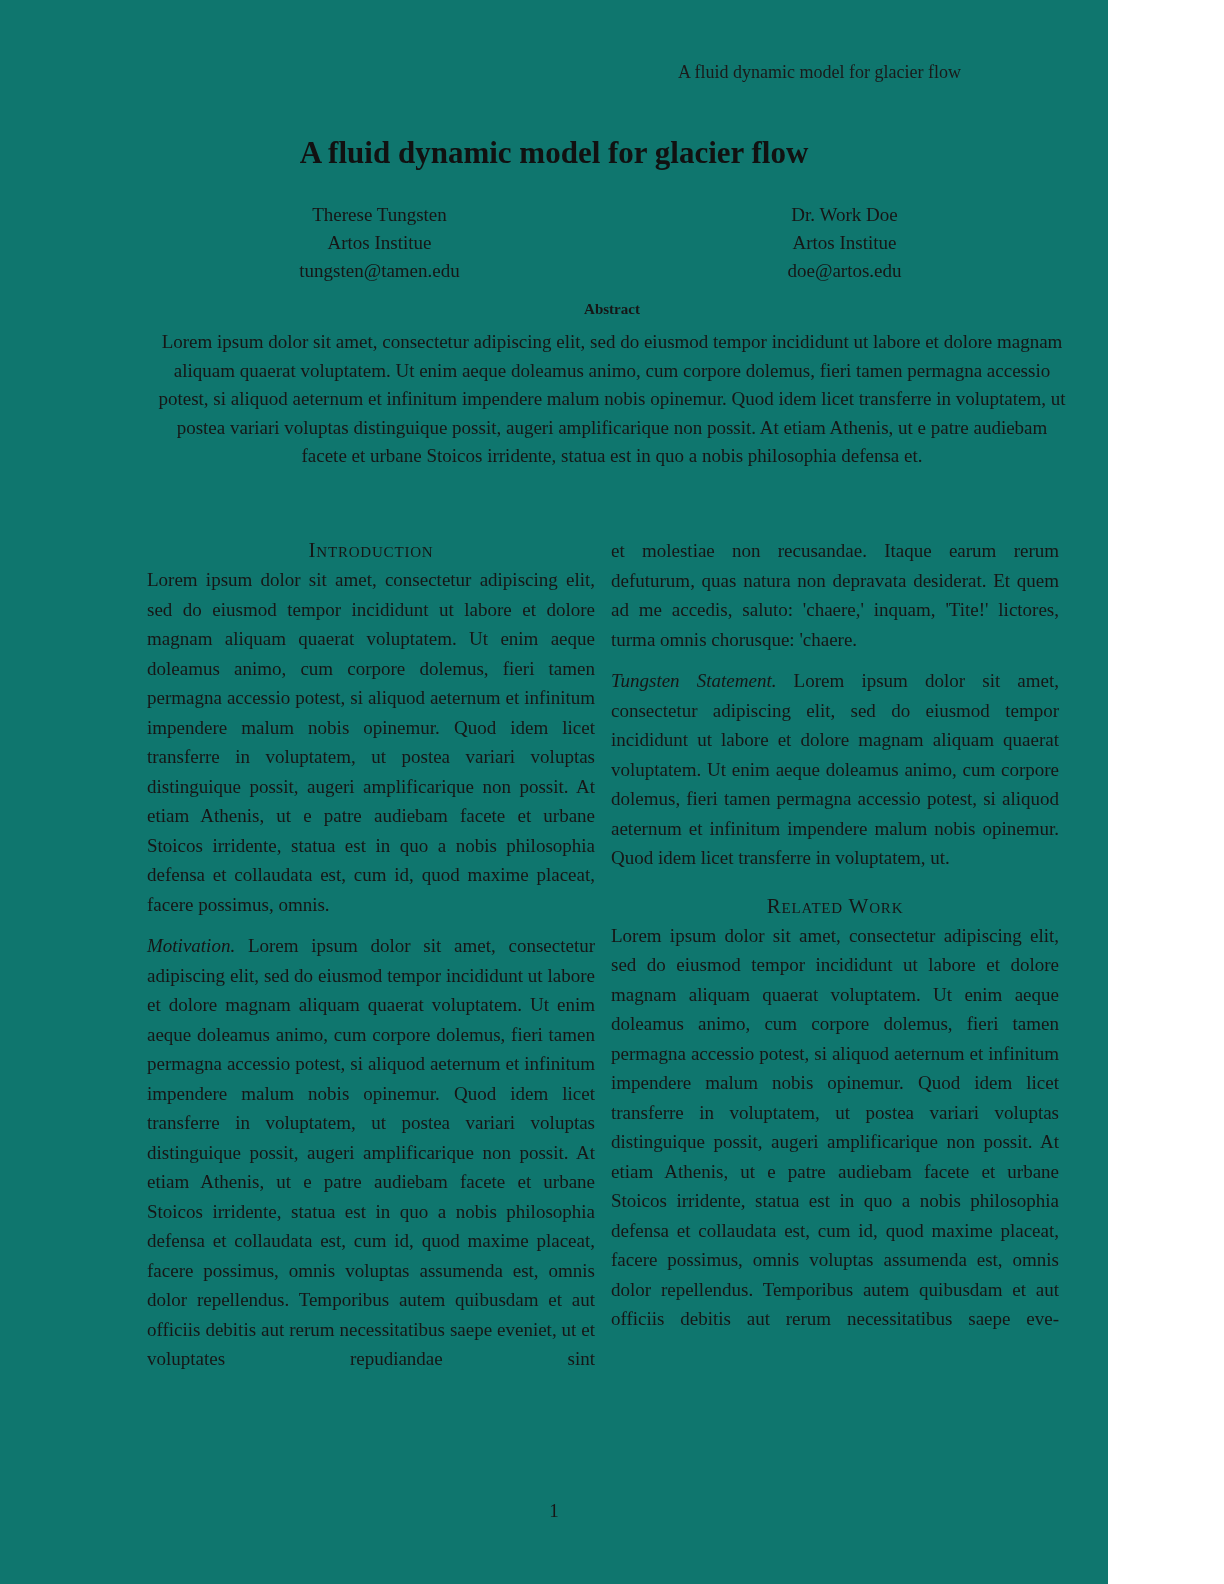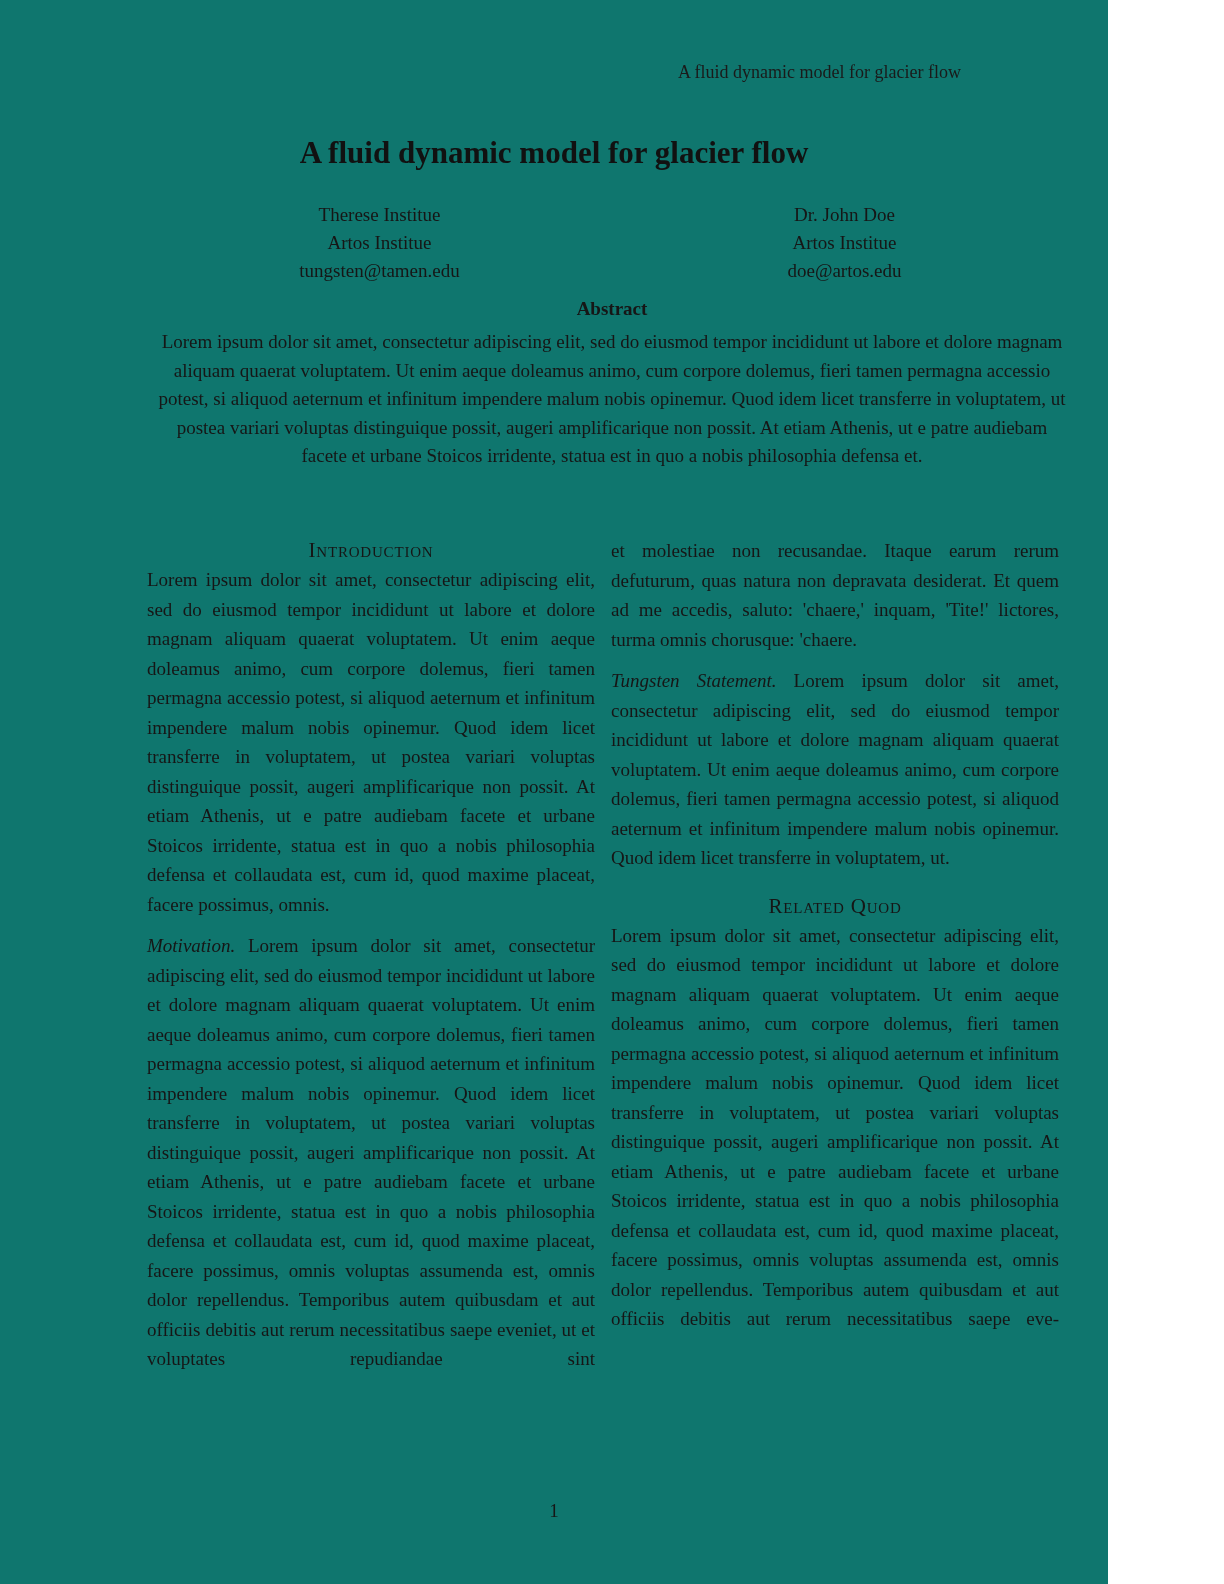--- a/index.html
+++ b/index.html
@@ -51,21 +51,21 @@
   }
   .abstract {
     position: absolute;
     top: 297px;
     left: 152px;
     width: 920px;
     text-align: center;
   }
   .abstract-heading {
     font-weight: bold;
-    font-size: 19px;
+    font-size: 15px;
     line-height: 24px;
     margin-bottom: 7px;
   }
   .abstract-text {
     margin: 0;
     font-size: 19px;
     line-height: 28.6px;
   }
   .columns {
     position: absolute;
@@ -119,26 +119,26 @@
 <body>
 
 <div class="page">
 
   <div class="running-header">A fluid dynamic model for glacier flow</div>
 
   <h1 class="paper-title">A fluid dynamic model for glacier flow</h1>
 
   <div class="authors">
     <div class="author">
-      <div>Therese Institue</div>
+      <div>Therese Tungsten</div>
       <div>Artos Institue</div>
       <div>tungsten@tamen.edu</div>
     </div>
     <div class="author">
-      <div>Dr. John Doe</div>
+      <div>Dr. Work Doe</div>
       <div>Artos Institue</div>
       <div>doe@artos.edu</div>
     </div>
   </div>
 
   <div class="abstract">
     <div class="abstract-heading">Abstract</div>
     <p class="abstract-text">Lorem ipsum dolor sit amet, consectetur adipiscing elit, sed do eiusmod tempor incididunt ut labore et dolore magnam aliquam quaerat voluptatem. Ut enim aeque doleamus animo, cum corpore dolemus, fieri tamen permagna accessio potest, si aliquod aeternum et infinitum impendere malum nobis opinemur. Quod idem licet transferre in voluptatem, ut postea variari voluptas distinguique possit, augeri amplificarique non possit. At etiam Athenis, ut e patre audiebam facete et urbane Stoicos irridente, statua est in quo a nobis philosophia defensa et.</p>
   </div>
 
@@ -148,21 +148,21 @@
       <h2 class="section-heading">Introduction</h2>
       <p>Lorem ipsum dolor sit amet, consectetur adipiscing elit, sed do eiusmod tempor incididunt ut labore et dolore magnam aliquam quaerat voluptatem. Ut enim aeque doleamus animo, cum corpore dolemus, fieri tamen permagna accessio potest, si aliquod aeternum et infinitum impendere malum nobis opinemur. Quod idem licet transferre in voluptatem, ut postea variari voluptas distinguique possit, augeri amplificarique non possit. At etiam Athenis, ut e patre audiebam facete et urbane Stoicos irridente, statua est in quo a nobis philosophia defensa et collaudata est, cum id, quod maxime placeat, facere possimus, omnis.</p>
       <p class="runin stretch-last"><span class="runin-label">Motivation.</span>
         <span>Lorem ipsum dolor sit amet, consectetur adipiscing elit, sed do eiusmod tempor incididunt ut labore et dolore magnam aliquam quaerat voluptatem. Ut enim aeque doleamus animo, cum corpore dolemus, fieri tamen permagna accessio potest, si aliquod aeternum et infinitum impendere malum nobis opinemur. Quod idem licet transferre in voluptatem, ut postea variari voluptas distinguique possit, augeri amplificarique non possit. At etiam Athenis, ut e patre audiebam facete et urbane Stoicos irridente, statua est in quo a nobis philosophia defensa et collaudata est, cum id, quod maxime placeat, facere possimus, omnis voluptas assumenda est, omnis dolor repellendus. Temporibus autem quibusdam et aut officiis debitis aut rerum necessitatibus saepe eveniet, ut et voluptates repudiandae sint</span></p>
     </div>
 
     <div class="col">
       <p>et molestiae non recusandae. Itaque earum rerum defuturum, quas natura non depravata desiderat. Et quem ad me accedis, saluto: 'chaere,' inquam, 'Tite!' lictores, turma omnis chorusque: 'chaere.</p>
       <p class="runin"><span class="runin-label">Tungsten Statement.</span>
         <span>Lorem ipsum dolor sit amet, consectetur adipiscing elit, sed do eiusmod tempor incididunt ut labore et dolore magnam aliquam quaerat voluptatem. Ut enim aeque doleamus animo, cum corpore dolemus, fieri tamen permagna accessio potest, si aliquod aeternum et infinitum impendere malum nobis opinemur. Quod idem licet transferre in voluptatem, ut.</span></p>
-      <h2 class="section-heading spaced">Related Quod</h2>
+      <h2 class="section-heading spaced">Related Work</h2>
       <p class="stretch-last">Lorem ipsum dolor sit amet, consectetur adipiscing elit, sed do eiusmod tempor incididunt ut labore et dolore magnam aliquam quaerat voluptatem. Ut enim aeque doleamus animo, cum corpore dolemus, fieri tamen permagna accessio potest, si aliquod aeternum et infinitum impendere malum nobis opinemur. Quod idem licet transferre in voluptatem, ut postea variari voluptas distinguique possit, augeri amplificarique non possit. At etiam Athenis, ut e patre audiebam facete et urbane Stoicos irridente, statua est in quo a nobis philosophia defensa et collaudata est, cum id, quod maxime placeat, facere possimus, omnis voluptas assumenda est, omnis dolor repellendus. Temporibus autem quibusdam et aut officiis debitis aut rerum necessitatibus saepe eve-</p>
     </div>
 
   </div>
 
   <div class="page-number">1</div>
 
 </div>
 
 </body></html>

